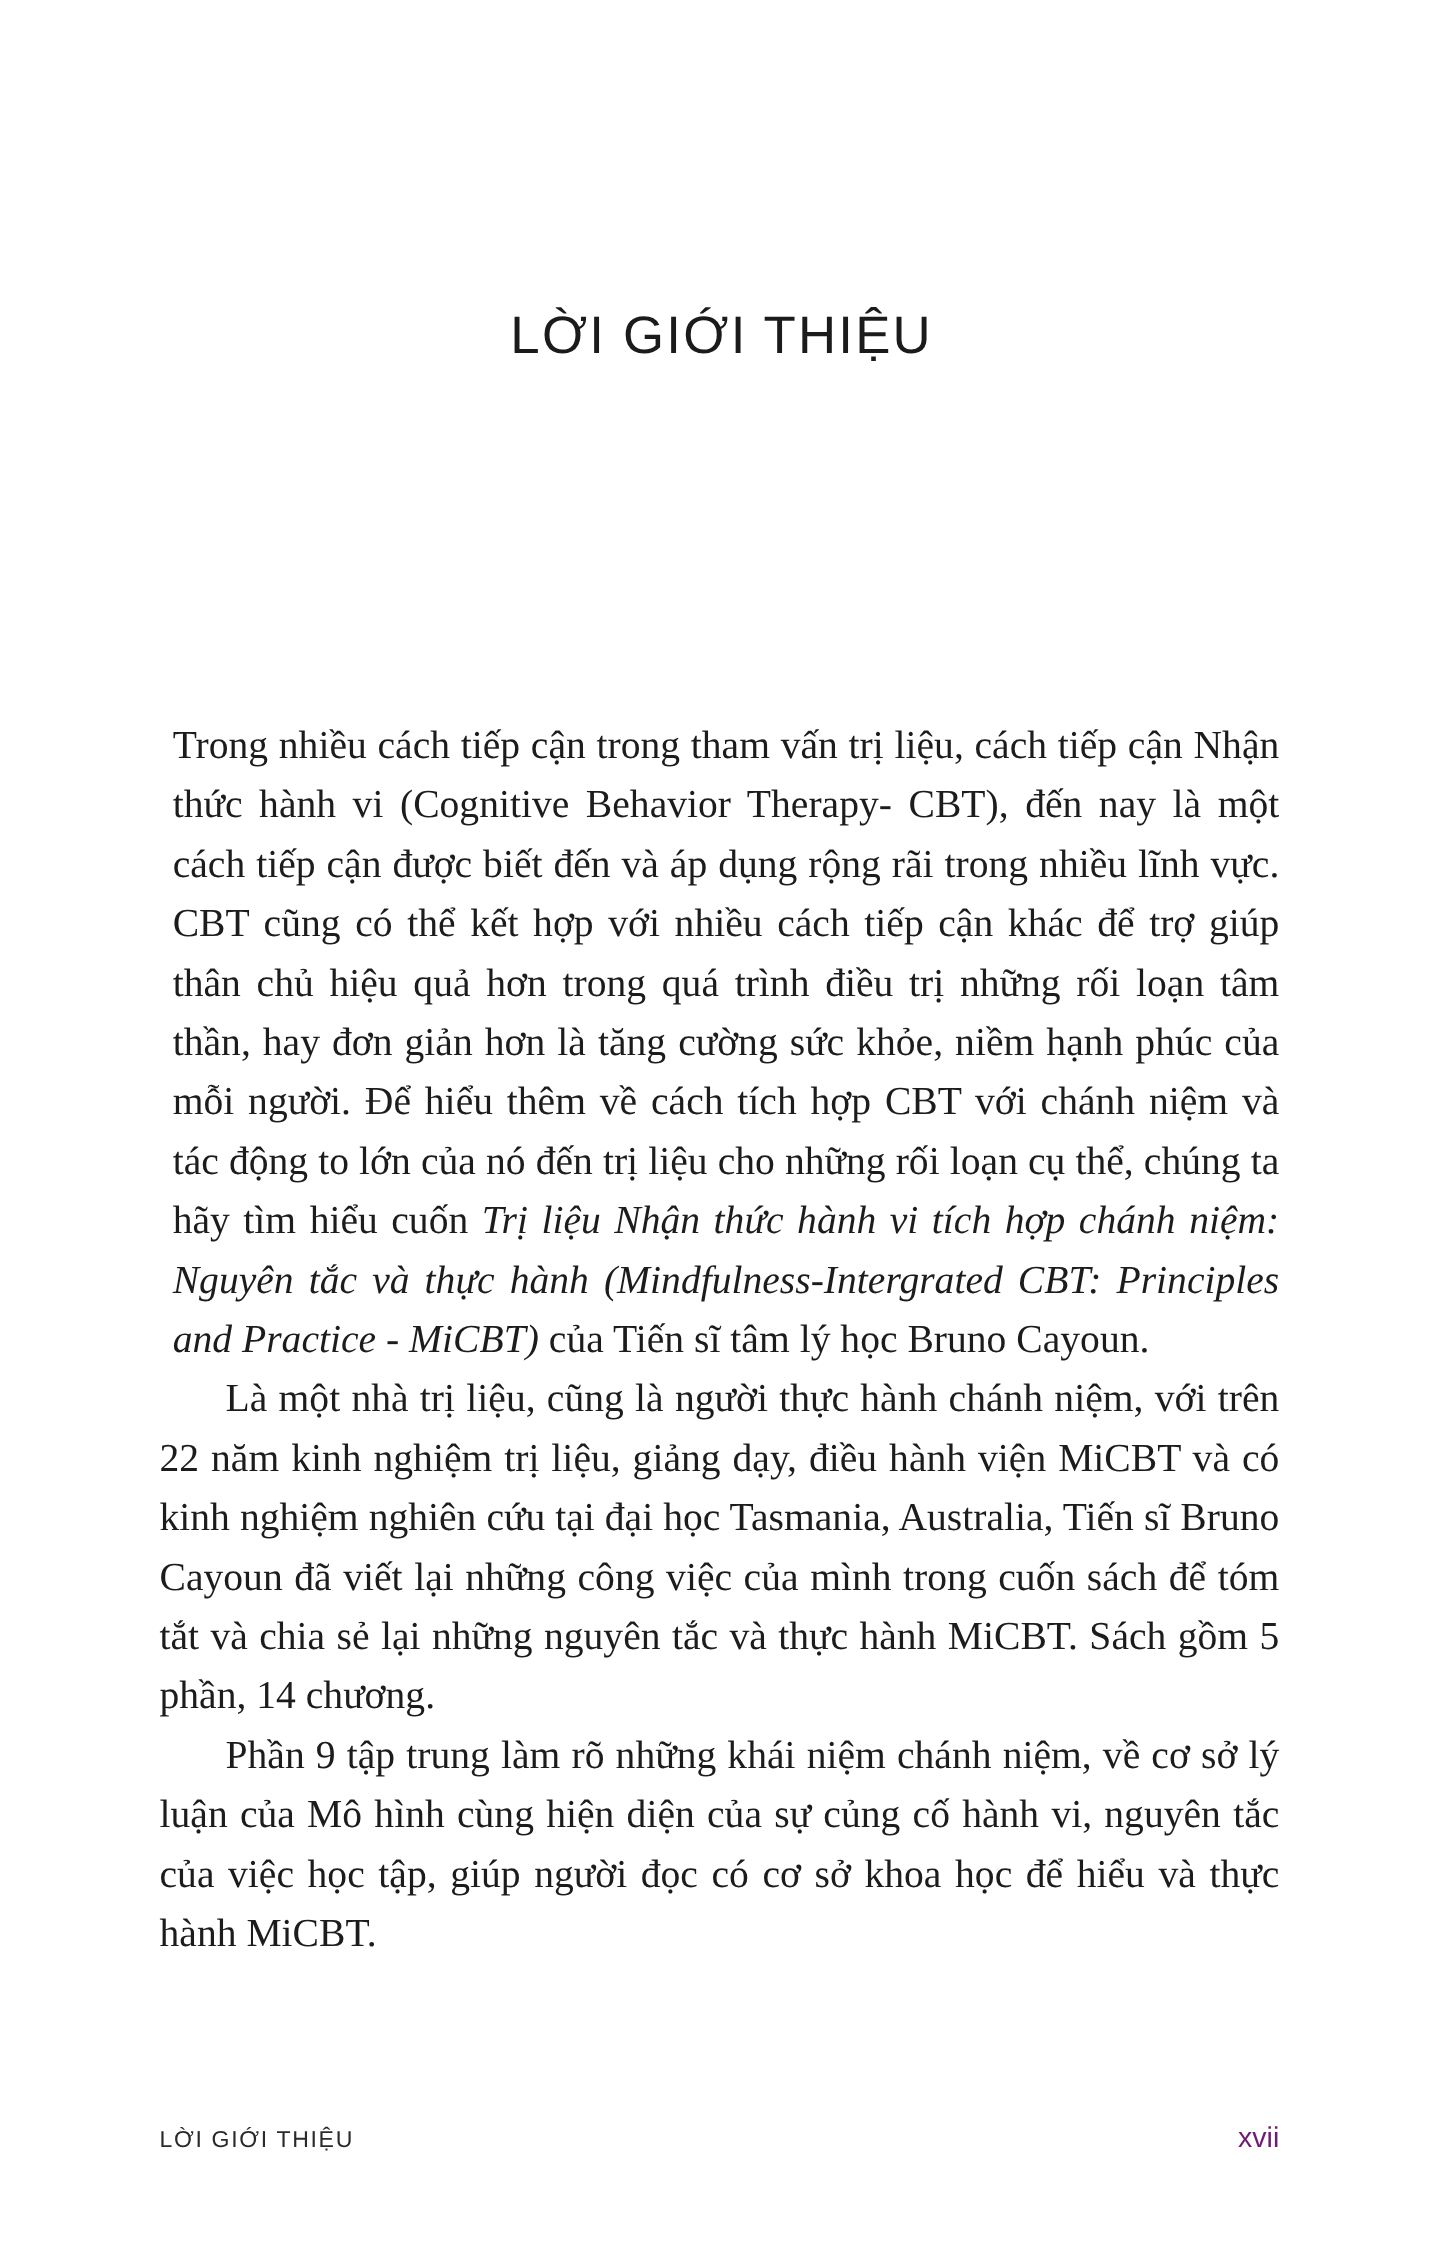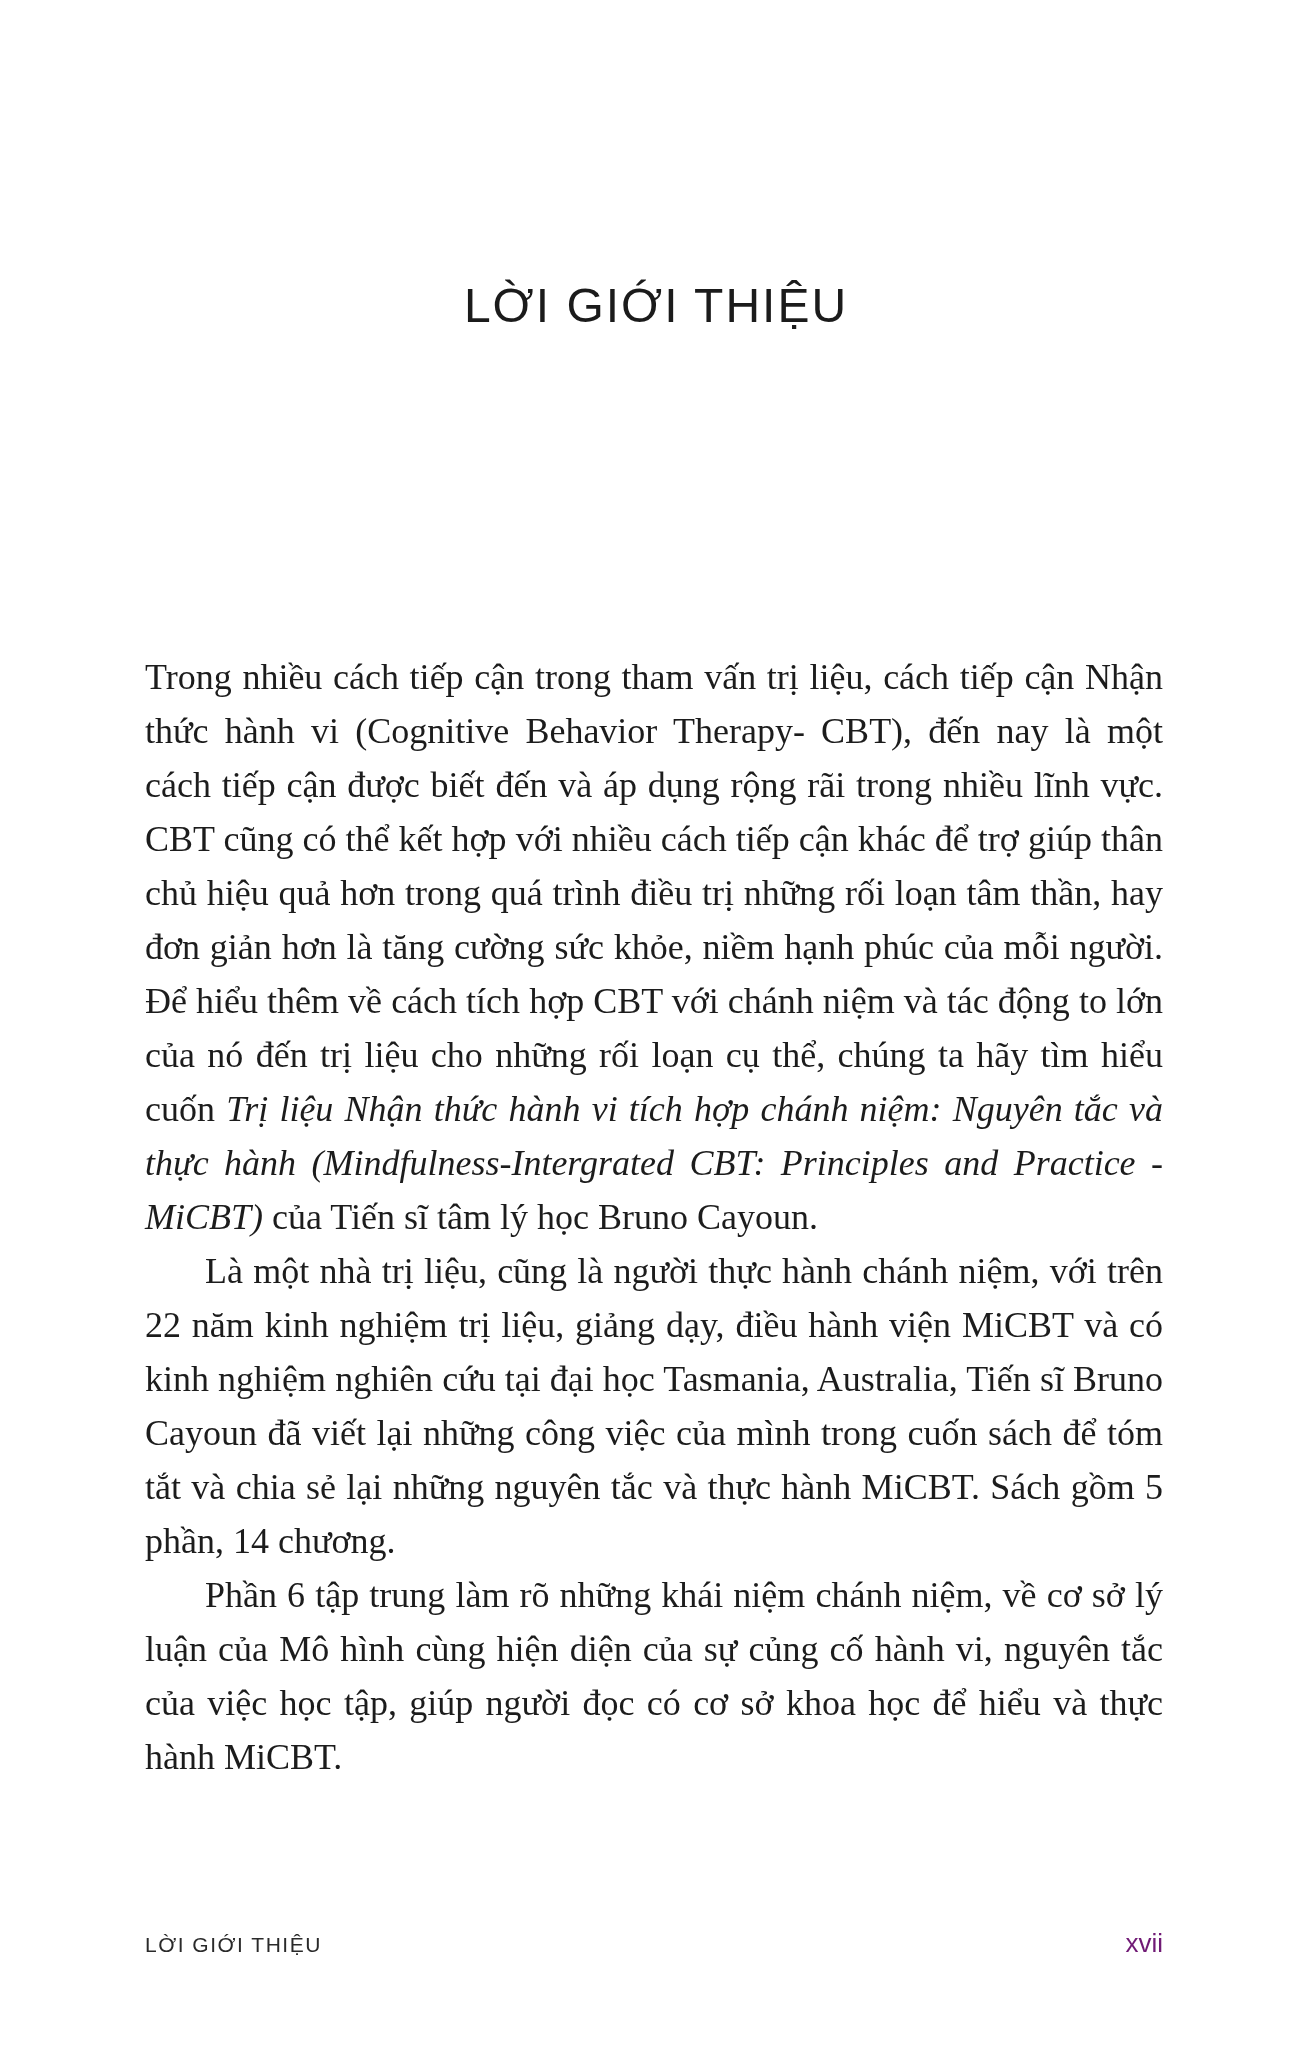--- a/index.html
+++ b/index.html
@@ -38,20 +38,21 @@
     line-height: 54px;
     text-align: justify;
     color: #1c1c1c;
   }
   .para {
     margin: 0;
     text-indent: 60px;
   }
   .para.first {
     text-indent: 0;
+    margin-left: 12px;
   }
   .para em {
     font-style: italic;
   }
   .footer {
     position: absolute;
     top: 1928px;
     left: 145px;
     width: 1018px;
     display: flex;
@@ -76,21 +77,21 @@
 <div class="page">
 
   <h1 class="chapter-title">LỜI GIỚI THIỆU</h1>
 
   <div class="body-text">
 
     <p class="para first"><span>Trong nhiều cách tiếp cận trong tham vấn trị liệu, cách tiếp cận Nhận thức hành vi (Cognitive Behavior Therapy- CBT), đến nay là một cách tiếp cận được biết đến và áp dụng rộng rãi trong nhiều lĩnh vực. CBT cũng có thể kết hợp với nhiều cách tiếp cận khác để trợ giúp thân chủ hiệu quả hơn trong quá trình điều trị những rối loạn tâm thần, hay đơn giản hơn là tăng cường sức khỏe, niềm hạnh phúc của mỗi người. Để hiểu thêm về cách tích hợp CBT với chánh niệm và tác động to lớn của nó đến trị liệu cho những rối loạn cụ thể, chúng ta hãy tìm hiểu cuốn </span><em>Trị liệu Nhận thức hành vi tích hợp chánh niệm: Nguyên tắc và thực hành (Mindfulness-Intergrated CBT: Principles and Practice - MiCBT)</em><span> của Tiến sĩ tâm lý học Bruno Cayoun.</span></p>
 
     <p class="para"><span>Là một nhà trị liệu, cũng là người thực hành chánh niệm, với trên 22 năm kinh nghiệm trị liệu, giảng dạy, điều hành viện MiCBT và có kinh nghiệm nghiên cứu tại đại học Tasmania, Australia, Tiến sĩ Bruno Cayoun đã viết lại những công việc của mình trong cuốn sách để tóm tắt và chia sẻ lại những nguyên tắc và thực hành MiCBT. Sách gồm 5 phần, 14 chương.</span></p>
 
-    <p class="para"><span>Phần 6 tập trung làm rõ những khái niệm chánh niệm, về cơ sở lý luận của Mô hình cùng hiện diện của sự củng cố hành vi, nguyên tắc của việc học tập, giúp người đọc có cơ sở khoa học để hiểu và thực hành MiCBT.</span></p>
+    <p class="para"><span>Phần 9 tập trung làm rõ những khái niệm chánh niệm, về cơ sở lý luận của Mô hình cùng hiện diện của sự củng cố hành vi, nguyên tắc của việc học tập, giúp người đọc có cơ sở khoa học để hiểu và thực hành MiCBT.</span></p>
 
   </div>
 
   <div class="footer">
     <span class="footer-title">LỜI GIỚI THIỆU</span>
     <span class="page-number">xvii</span>
   </div>
 
 </div>
 

